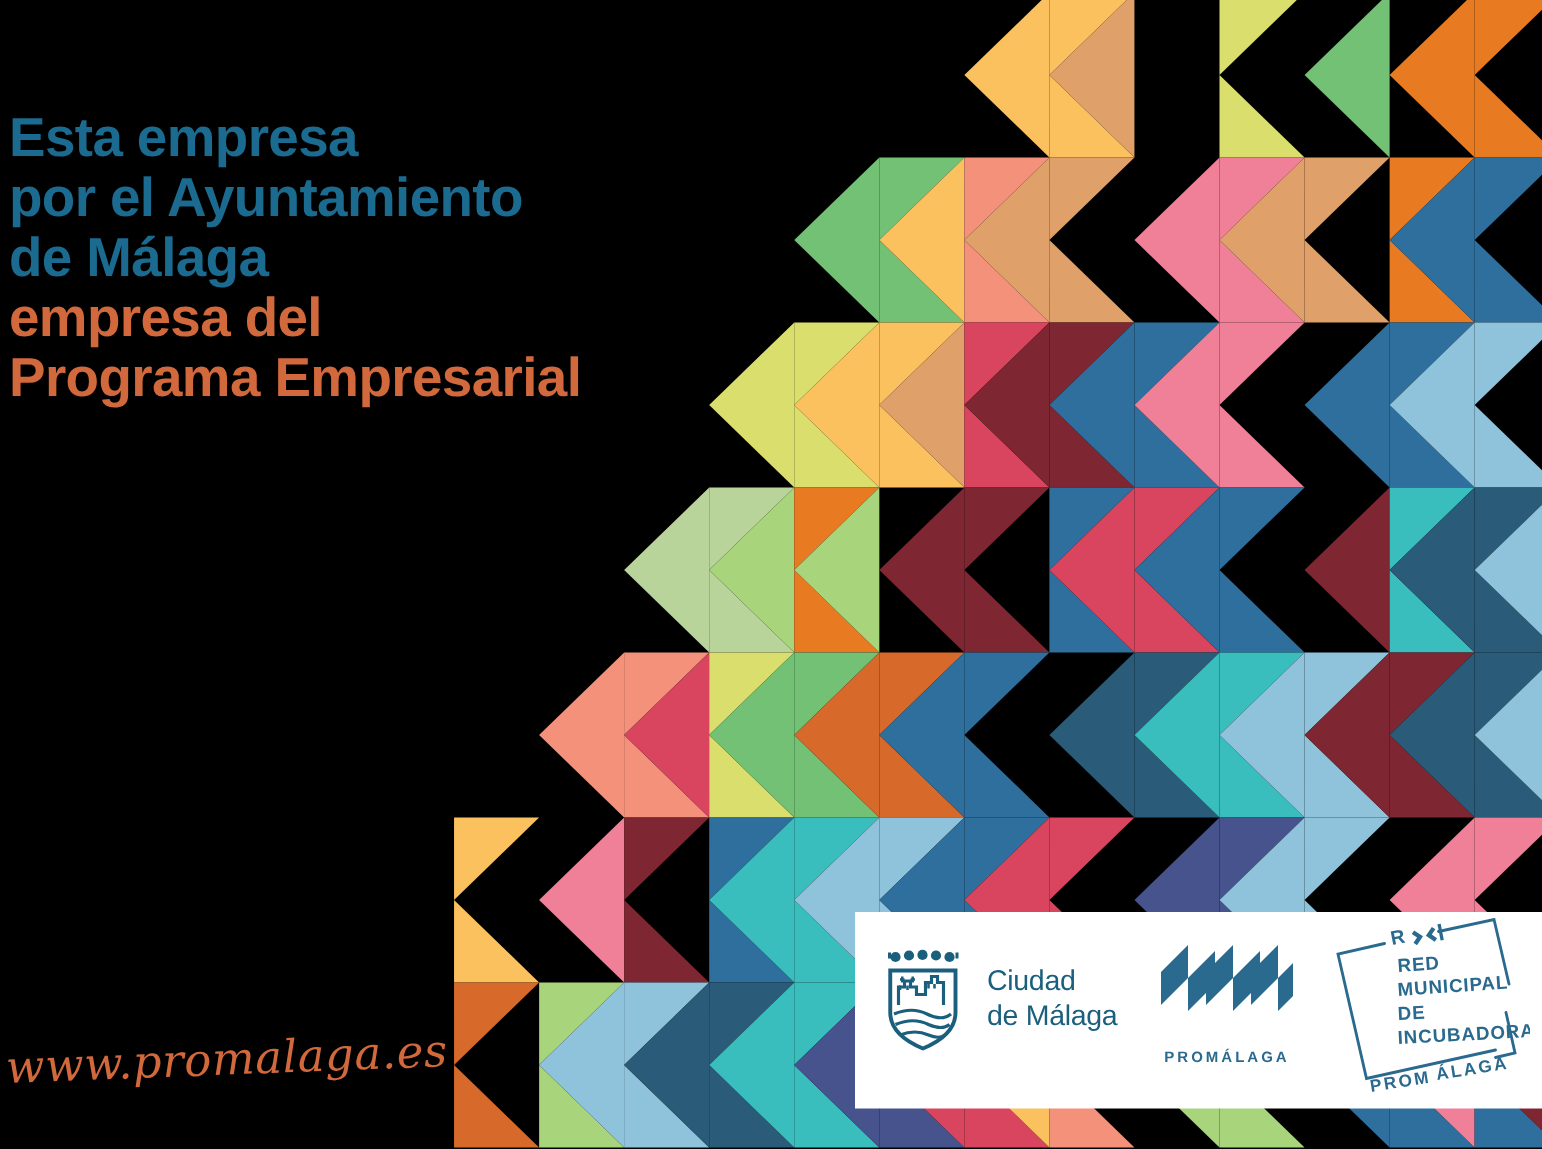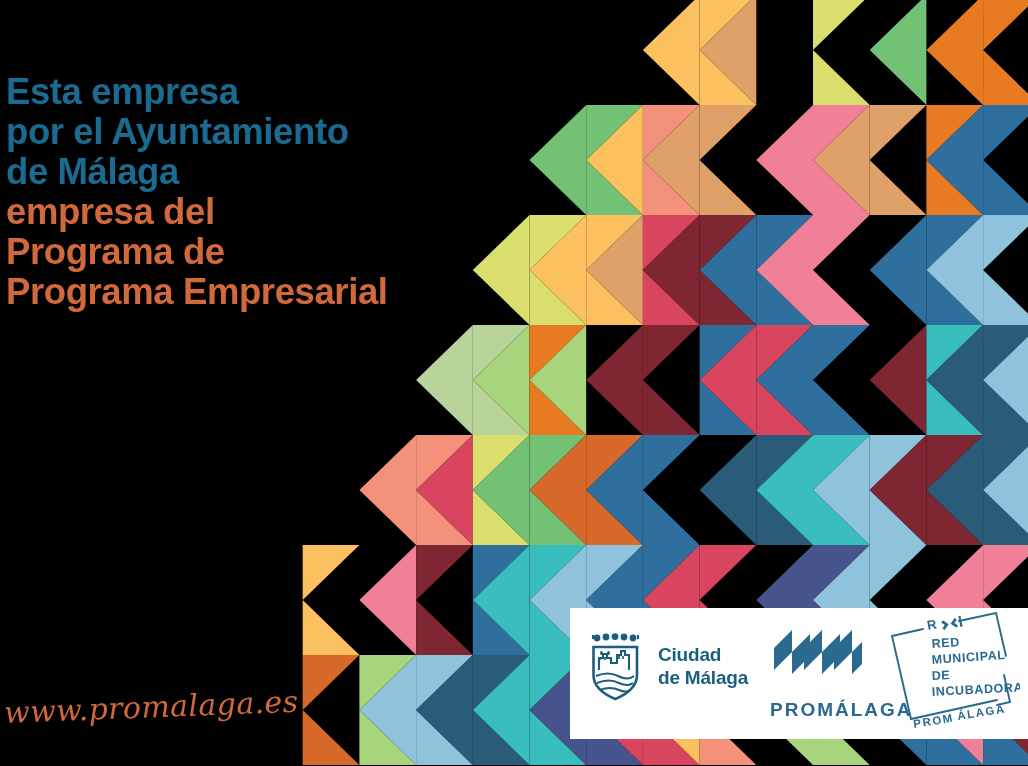--- a/index.html
+++ b/index.html
@@ -67,28 +67,28 @@
     align-items: center;
   }
   .logo-slot { position: absolute; }
   #logo-ciudad  { left: 18px;  top: 22px;  display: flex; align-items: center; gap: 12px; }
   #logo-proma   { left: 200px; top: 18px;  }
   #logo-red     { left: 310px; top: 4px;   }
 
   .ciudad-text {
     color: #1B5F7E;
     font-size: 19px;
-    font-weight: bold;
+    font-weight: normal;
     line-height: 1.22;
     letter-spacing: -0.2px;
   }
   .proma-word {
     text-align: center;
     color: #2B6A8F;
-    font-size: 19px;
+    font-size: 10px;
     font-weight: bold;
     letter-spacing: 2.0px;
     margin-top: 3px;
   }
 </style>
 </head>
 <body>
 
 <div id="poster">
 
@@ -265,21 +265,20 @@
         <polygon points="983.1,710 1039.8,765 983.1,765" fill="#2E6F9E"></polygon>
         <polygon points="1039.8,655 1039.8,765 983.1,710" fill="#7E2733"></polygon>
       </g>
   </svg>
 
   <div id="headline">
       <span class="ln blue">Esta empresa</span>
       <span class="ln blue">por el Ayuntamiento</span>
       <span class="ln blue">de Málaga</span>
       <span class="ln orange">empresa del</span>
-      <span class="ln orange">Programa de</span>
       <span class="ln orange">Programa Empresarial</span>
     </div>
 
   <div id="site-url">www.promalaga.es</div>
 
   <div id="logo-card">
 
     <div class="logo-slot" id="logo-ciudad">
       <svg width="58" height="72" viewBox="0 0 58 72">
         <g fill="none" stroke="#1B5F7E" stroke-width="2.2">

